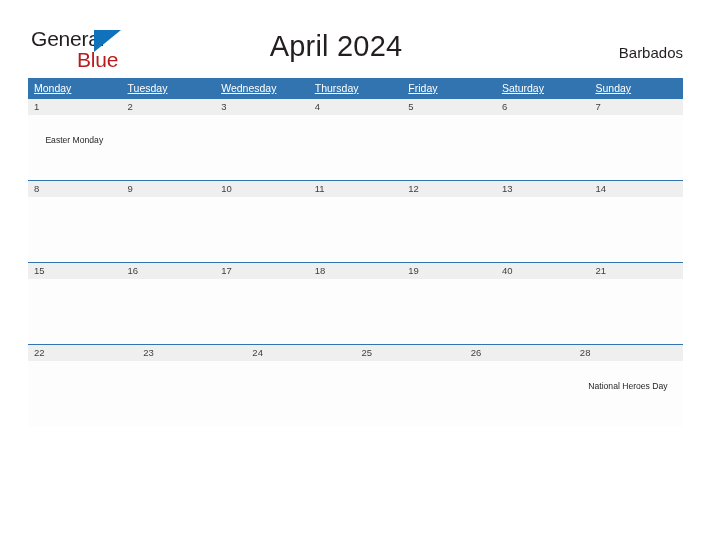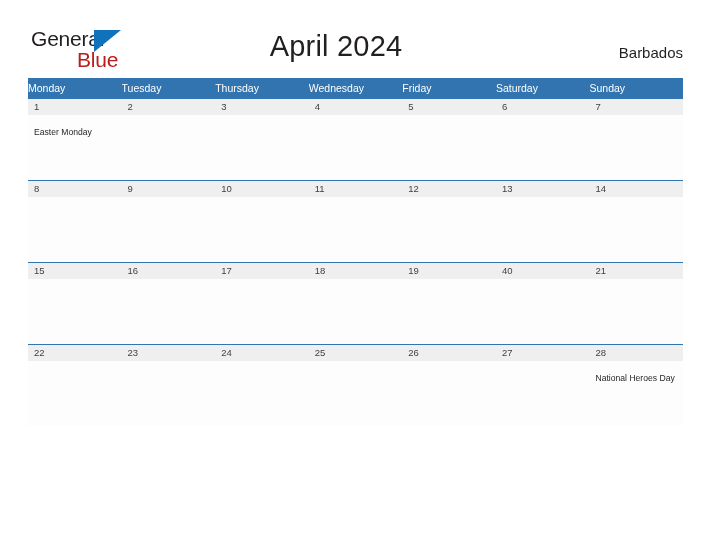--- a/index.html
+++ b/index.html
@@ -101,23 +101,25 @@
     display: flex;
     width: 100%;
     height: 20px;
     background: #3174b0;
   }
   .weekday-cell {
     flex: 1 1 0;
     font-size: 10.5px;
     color: #ffffff;
     line-height: 20px;
+    padding-left: 6px;
     box-sizing: border-box;
     white-space: nowrap;
     overflow: hidden;
+    text-decoration: underline;
   }
 
   .week-row {
     width: 100%;
     border-top: 1.4px solid #3174b0;
     box-sizing: border-box;
   }
   .week-row:first-of-type {
     border-top: none;
   }
@@ -149,21 +151,22 @@
     color: #3f3f3f;
     padding-left: 6px;
     box-sizing: border-box;
   }
   .day-cell.empty .day-number {
     background: #efefef;
     color: transparent;
   }
 
   .events {
-    padding: 12px 7px 0 6px;
+    padding: 20px 7px 0 6px;
+    text-align: center;
   }
   .event-text {
     font-size: 8.6px;
     line-height: 11px;
     color: #231f20;
     word-wrap: break-word;
   }
 </style>
 </head>
 <body>
@@ -185,22 +188,22 @@
     <div class="month-title">April 2024</div>
 
     <div class="country-label">Barbados</div>
   </div>
 
   <div class="calendar">
 
     <div class="weekday-header">
       <div class="weekday-cell">Monday</div>
       <div class="weekday-cell">Tuesday</div>
+      <div class="weekday-cell">Wednesday</div>
       <div class="weekday-cell">Thursday</div>
-      <div class="weekday-cell">Wednesday</div>
       <div class="weekday-cell">Friday</div>
       <div class="weekday-cell">Saturday</div>
       <div class="weekday-cell">Sunday</div>
     </div>
 
     <div class="week-row">
       <div class="week-cells">
         <div class="day-cell">
           <span class="day-number">1</span>
           <div class="events">
@@ -316,24 +319,20 @@
         </div>
         <div class="day-cell">
           <span class="day-number">25</span>
           <div class="events"></div>
         </div>
         <div class="day-cell">
           <span class="day-number">26</span>
           <div class="events"></div>
         </div>
         <div class="day-cell">
-          <span class="day-number">27</span>
-          <div class="events"></div>
-        </div>
-        <div class="day-cell">
           <span class="day-number">28</span>
           <div class="events">
             <div class="event-text">National Heroes Day</div>
           </div>
         </div>
       </div>
     </div>
 
 
   </div>

